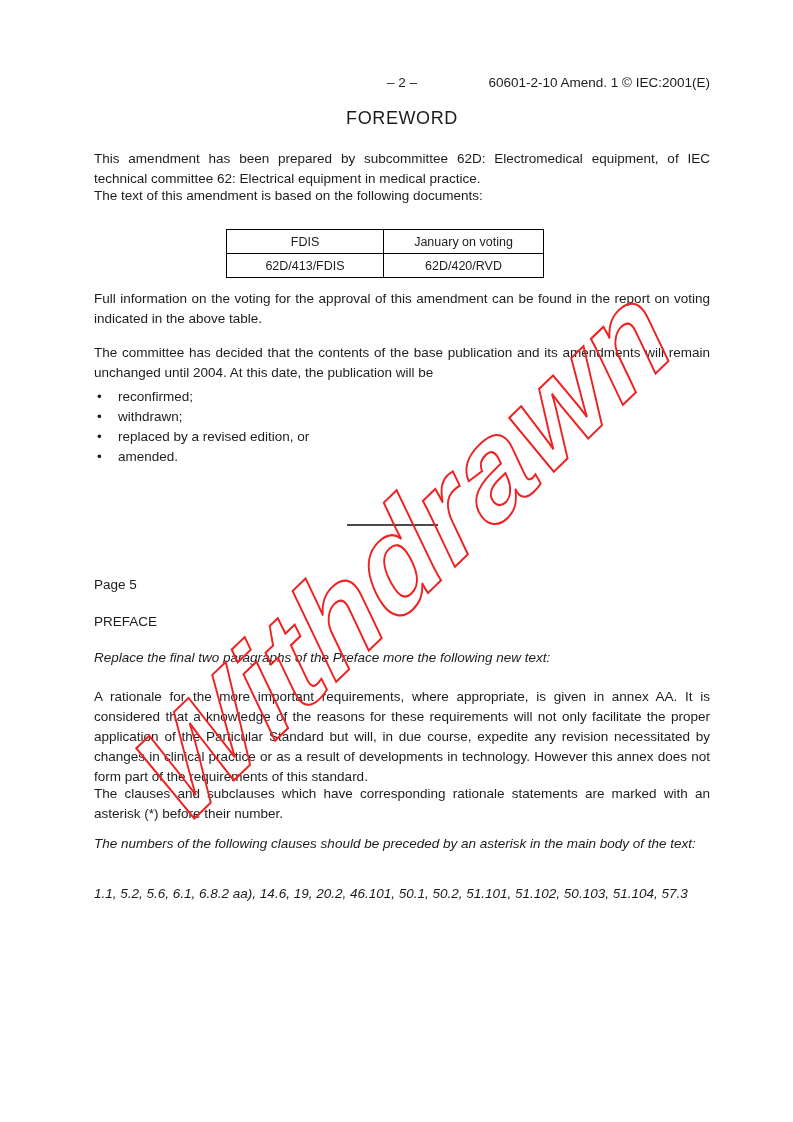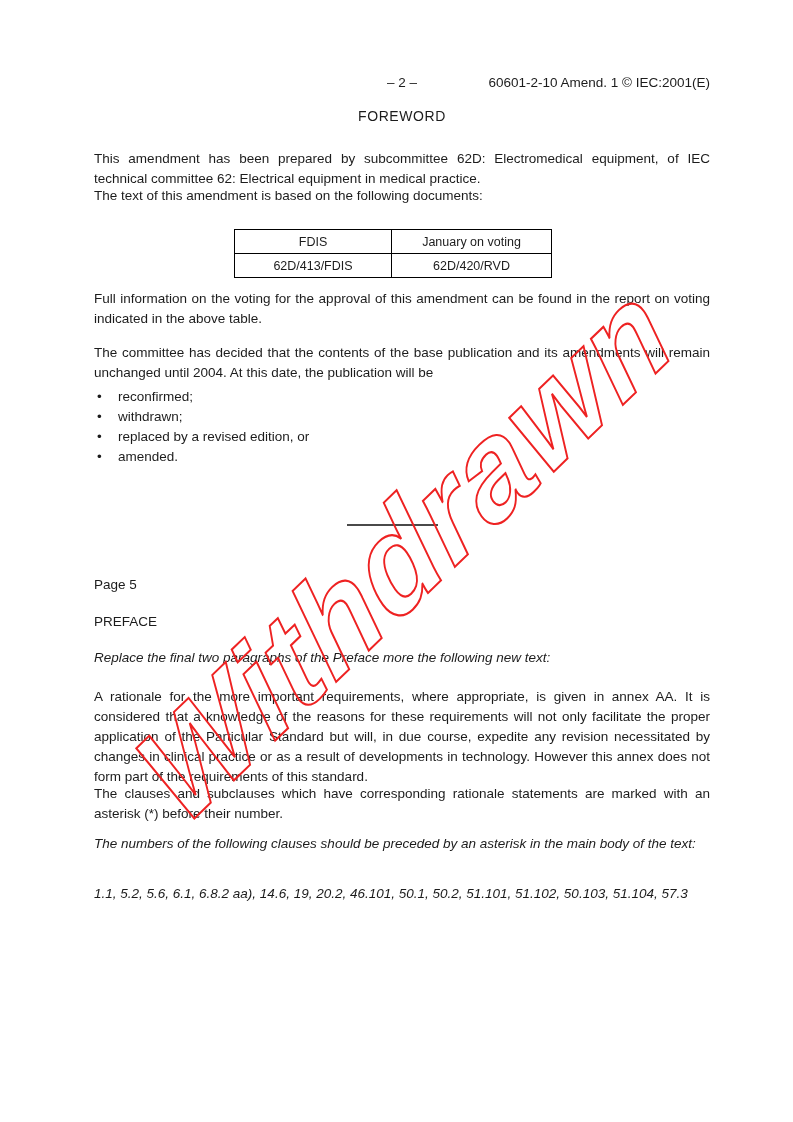--- a/index.html
+++ b/index.html
@@ -18,21 +18,21 @@
     font-size:13.5px;line-height:20px;
     text-align:justify;text-justify:inter-word;
   }
   .single-line{font-size:13.5px;line-height:15px;text-align:left;}
   .italic{font-style:italic;}
   .header-row{left:94px;width:616px;top:75px;height:16px;font-size:13.5px;}
   .page-num{position:absolute;left:50%;transform:translateX(-50%);top:0;}
   .doc-ref{position:absolute;right:0;top:0;}
   .title{
     left:94px;width:616px;top:108px;
-    text-align:center;font-size:14px;letter-spacing:0.6px;
+    text-align:center;font-size:18px;letter-spacing:0.6px;
   }
   table.vote{
     border-collapse:collapse;
     font-size:12.5px;
   }
   table.vote td{
     border:1px solid #000;
     text-align:center;vertical-align:middle;
     height:23px;padding:0 4px;
   }
@@ -70,21 +70,21 @@
     <span class="page-num">– 2 –</span>
     <span class="doc-ref">60601-2-10 Amend. 1 © IEC:2001(E)</span>
   </div>
 
   <div class="abs title">FOREWORD</div>
 
   <div class="abs content body-text" style="top:149px;">This amendment has been prepared by subcommittee 62D: Electromedical equipment, of IEC technical committee 62: Electrical equipment in medical practice.</div>
 
   <div class="abs content single-line" style="top:188px;">The text of this amendment is based on the following documents:</div>
 
-  <table class="vote abs" style="left:234px;top:229px;">
+  <table class="vote abs" style="left:226px;top:229px;">
     <tbody>
       <tr>
         <td class="c1">FDIS</td>
         <td class="c2">January on voting</td>
       </tr>
       <tr>
         <td class="c1">62D/413/FDIS</td>
         <td class="c2">62D/420/RVD</td>
       </tr>
     </tbody>

